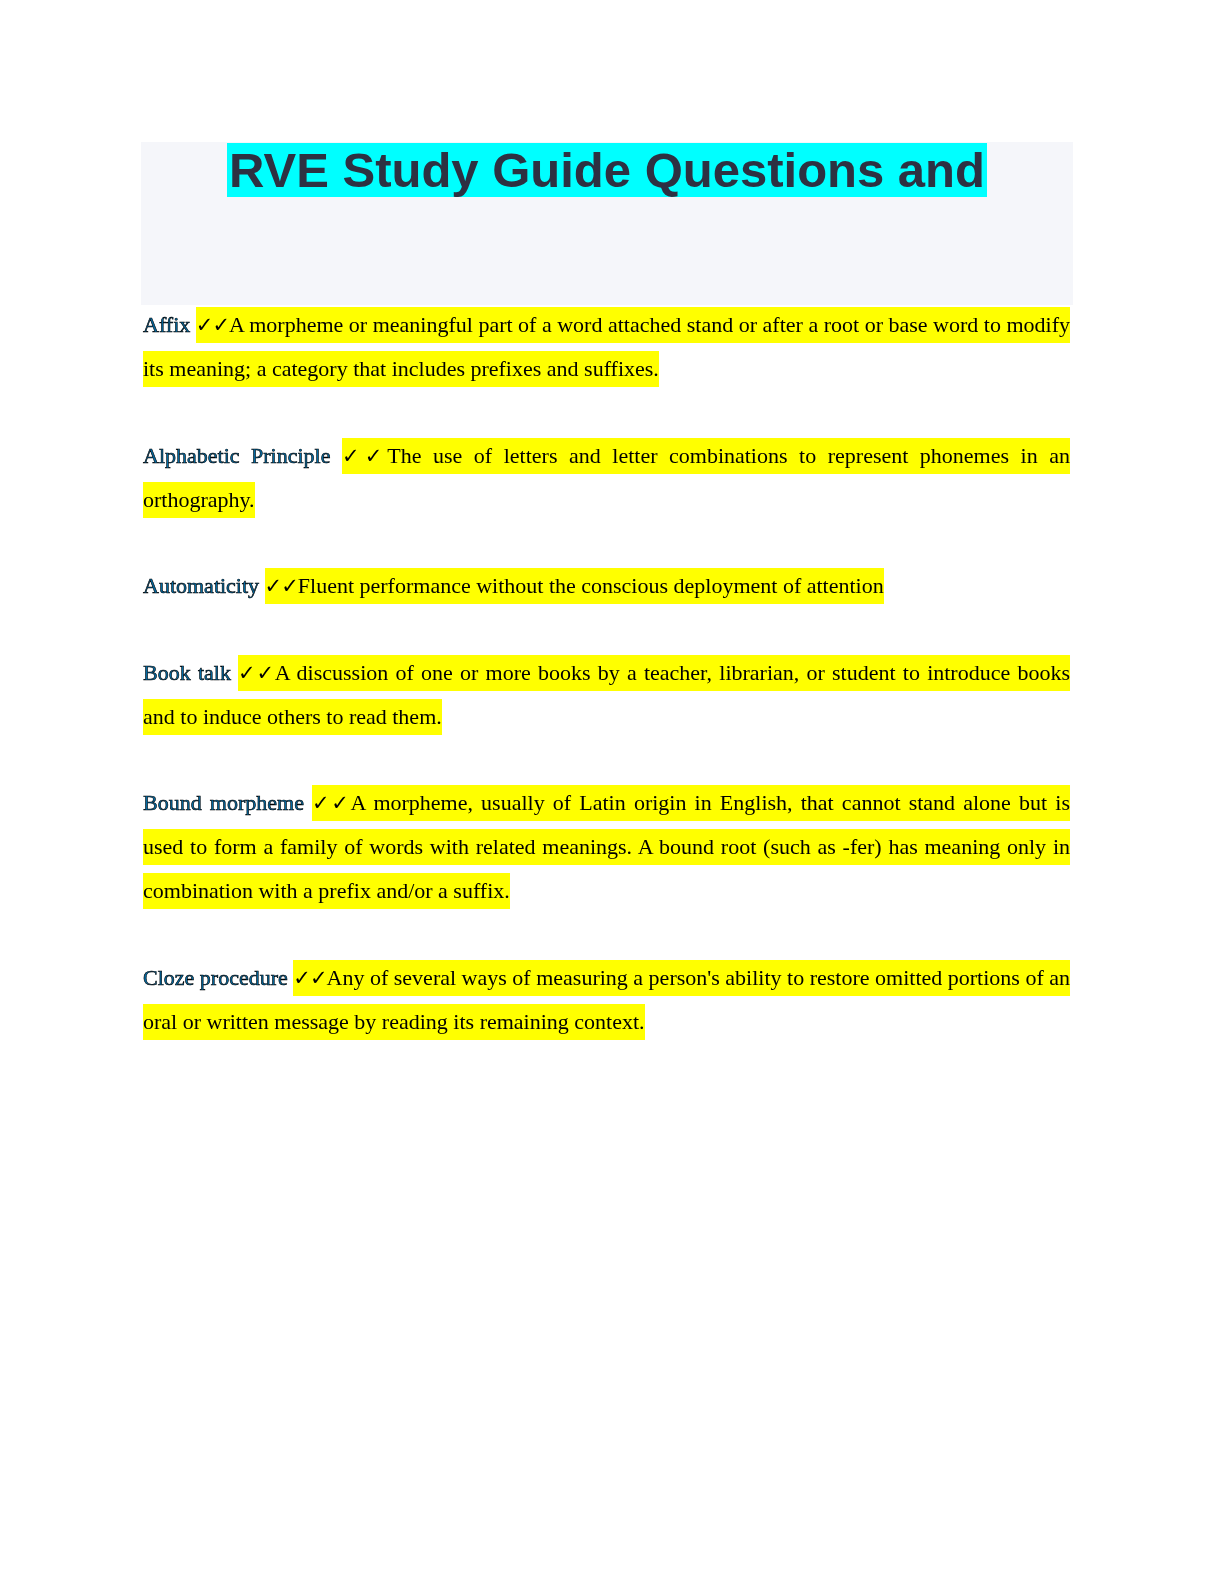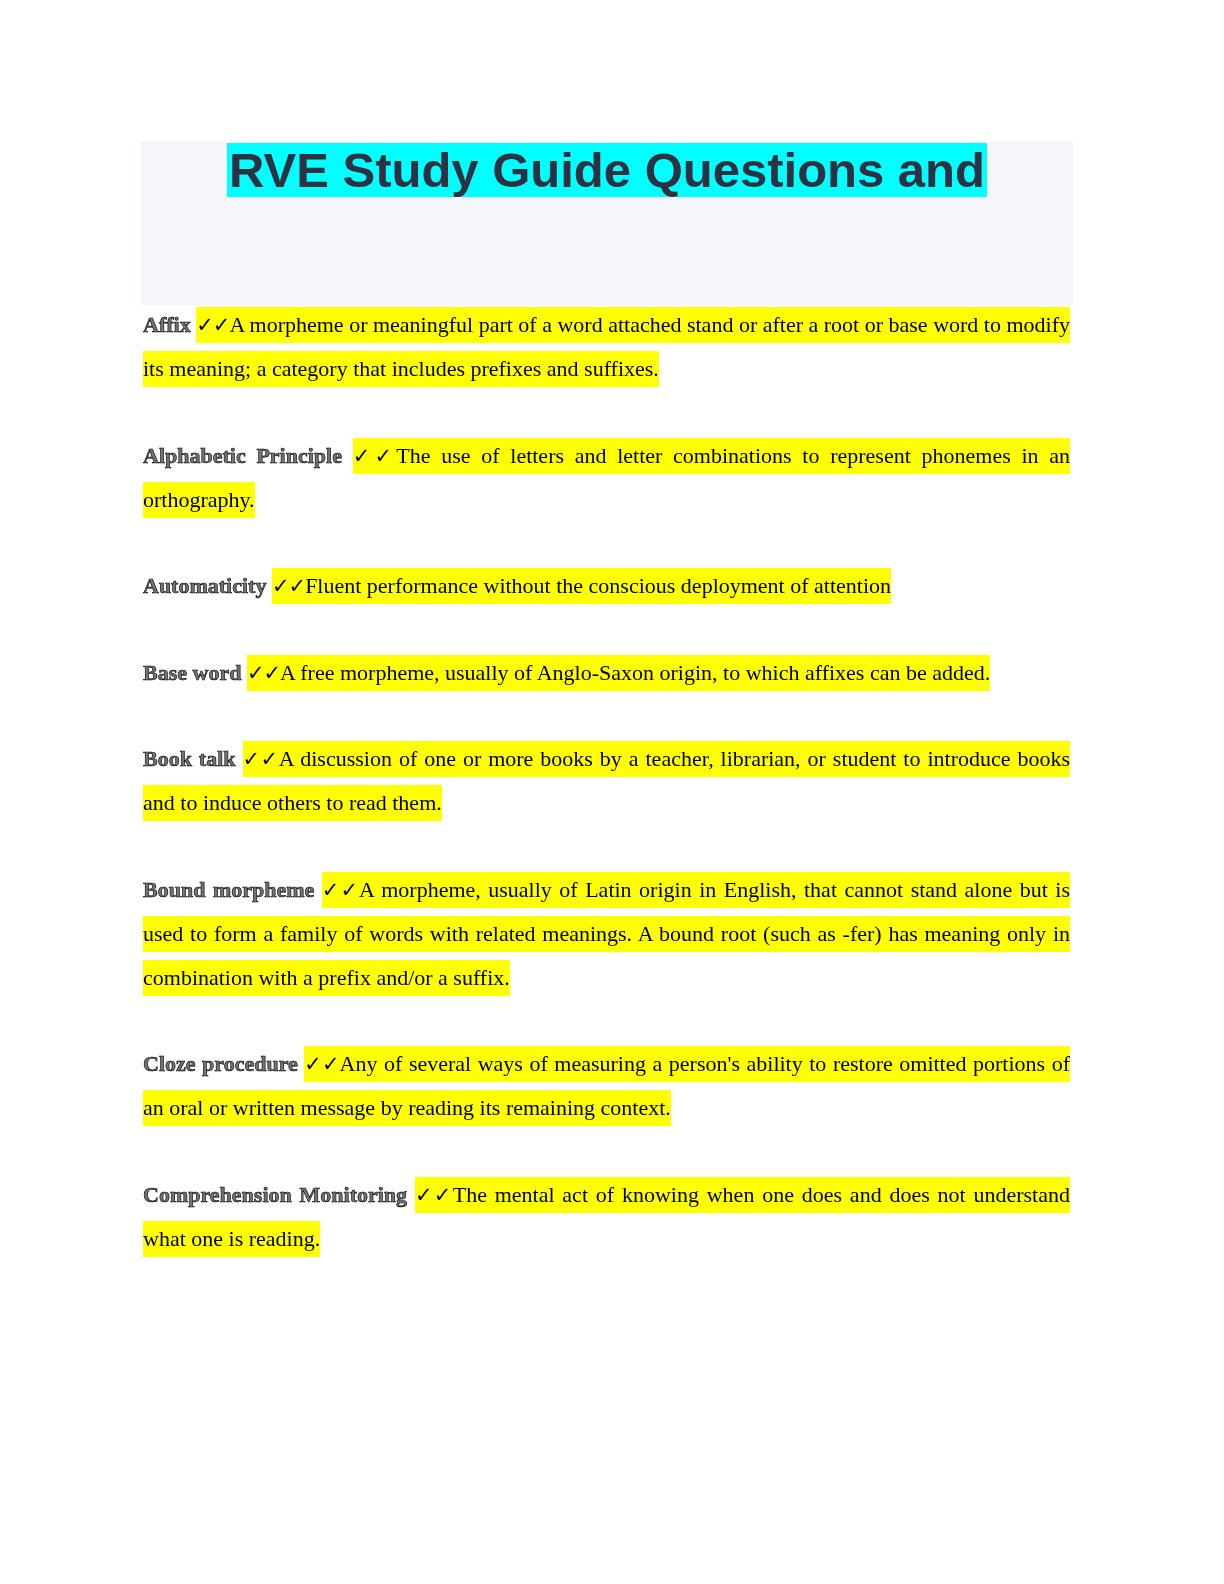--- a/index.html
+++ b/index.html
@@ -56,23 +56,23 @@
   .entry {
     margin: 0 0 42.5px 0;
     font-family: "Liberation Serif", serif;
     font-size: 22px;
     line-height: 44px;
     color: #000000;
     text-align: justify;
     text-align-last: left;
   }
   .term {
-    font-weight: bold;
+    font-weight: normal;
     -webkit-text-stroke: 0.6px #000;
-    color: #737373;
+    color: #0369a1;
   }
   .answer {
     background: #ffff00;
     padding: 5px 0 6px 0;
     -webkit-box-decoration-break: clone;
     box-decoration-break: clone;
   }
   .check {
     font-family: "DejaVu Sans", sans-serif;
     font-size: 21px;
@@ -92,25 +92,23 @@
   </div>
 
   <div class="entries">
 
     <p class="entry"><span class="term">Affix</span> <span class="answer"><span class="check">✓✓</span><span>A morpheme or meaningful part of a word attached stand or after a root or base word to modify its meaning; a category that includes prefixes and suffixes.</span></span></p>
 
     <p class="entry"><span class="term">Alphabetic Principle</span> <span class="answer"><span class="check">✓✓</span><span>The use of letters and letter combinations to represent phonemes in an orthography.</span></span></p>
 
     <p class="entry"><span class="term">Automaticity</span> <span class="answer"><span class="check">✓✓</span><span>Fluent performance without the conscious deployment of attention</span></span></p>
 
-    <p class="entry"><span class="term">Base word</span> <span class="answer"><span class="check">✓✓</span><span>A free morpheme, usually of Anglo-Saxon origin, to which affixes can be added.</span></span></p>
 
 
     <p class="entry"><span class="term">Book talk</span> <span class="answer"><span class="check">✓✓</span><span>A discussion of one or more books by a teacher, librarian, or student to introduce books and to induce others to read them.</span></span></p>
 
     <p class="entry"><span class="term">Bound morpheme</span> <span class="answer"><span class="check">✓✓</span><span>A morpheme, usually of Latin origin in English, that cannot stand alone but is used to form a family of words with related meanings. A bound root (such as -fer) has meaning only in combination with a prefix and/or a suffix.</span></span></p>
 
     <p class="entry"><span class="term">Cloze procedure</span> <span class="answer"><span class="check">✓✓</span><span>Any of several ways of measuring a person's ability to restore omitted portions of an oral or written message by reading its remaining context.</span></span></p>
 
-    <p class="entry"><span class="term">Comprehension Monitoring</span> <span class="answer"><span class="check">✓✓</span><span>The mental act of knowing when one does and does not understand what one is reading.</span></span></p>
 
   </div>
 </div>
 
 </body></html>

